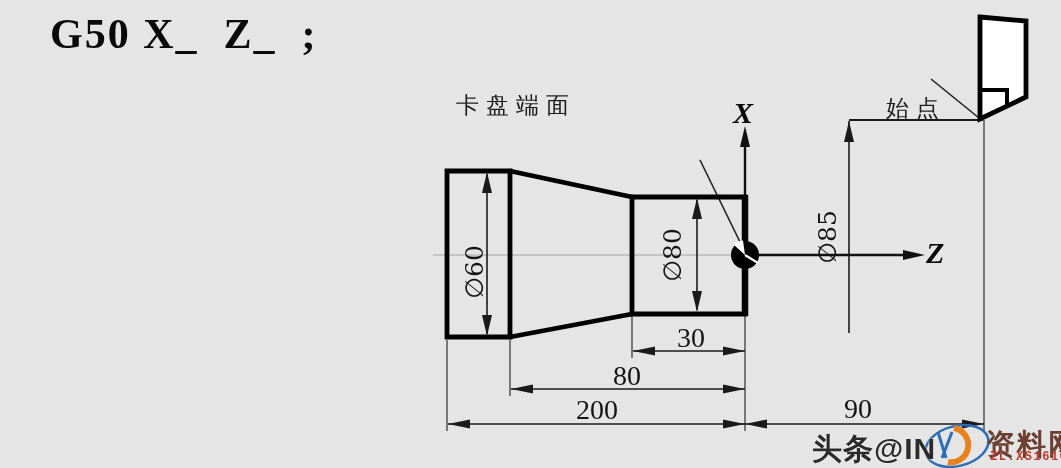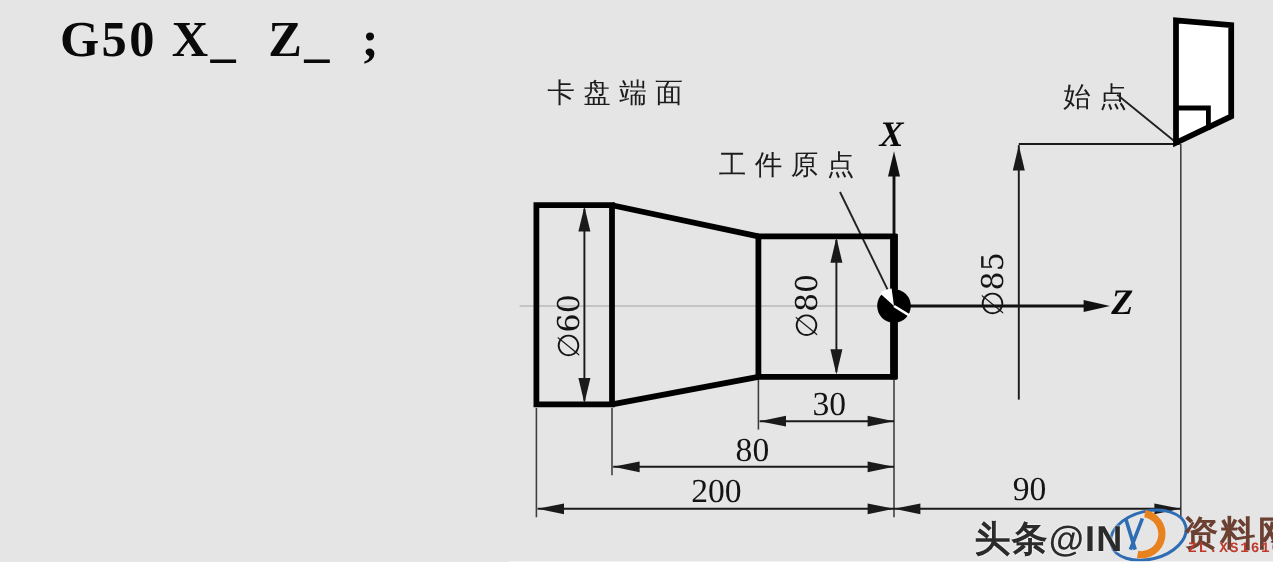--- a/index.html
+++ b/index.html
@@ -2,21 +2,21 @@
 <html><head>
 <meta charset="utf-8">
 <style>
   html,body{margin:0;padding:0;background:#fff;}
   #page{position:relative;width:1061px;height:468px;background:#e5e5e5;overflow:hidden;
         font-family:"Liberation Sans","DejaVu Sans",sans-serif;color:#111;padding-left:15px;}
   #diagram-svg{position:absolute;left:0;top:0;}
   .abs{position:absolute;white-space:pre;}
   .code{font-family:"Liberation Serif","DejaVu Serif",serif;font-size:42px;font-weight:600;
         letter-spacing:2px;color:#0a0a0a;}
-  .cjk{font-size:23px;letter-spacing:7px;color:#1c1c1c;font-weight:500;}
+  .cjk{font-size:23px;letter-spacing:7px;color:#1c1c1c;font-weight:500;margin-top:28px;}
   .axis{font-family:"Liberation Serif","DejaVu Serif",serif;font-style:italic;
         font-size:30px;font-weight:600;color:#0a0a0a;}
   .dim{font-family:"Liberation Serif","DejaVu Serif",serif;font-size:28px;color:#141414;}
   .dia{font-family:"DejaVu Serif","DejaVu Sans",serif;font-size:25px;color:#141414;}
   .ctr{transform:translate(-50%,-50%);text-align:center;}
   .rot{transform:translate(-50%,-50%) rotate(-90deg);}
   .wm-handle{font-size:30px;font-weight:bold;color:#2b2b2b;letter-spacing:1px;
              text-shadow:0 0 2px #fff;}
   .wm-site{font-size:29px;font-weight:bold;color:#6b4032;letter-spacing:2px;}
   .wm-url{font-size:12px;font-weight:bold;color:#c0392b;letter-spacing:1.5px;
@@ -107,21 +107,20 @@
       <ellipse cx="957" cy="446" rx="32" ry="20" fill="none" stroke="#2e6db4" stroke-width="2.5" transform="rotate(-14 957 446)"></ellipse>
       <path d="M954,428 a16,16 0 1 1 -6,34" fill="none" stroke="#e8821e" stroke-width="6"></path>
       <path d="M938,432 l8,26 m6,-26 l-10,26" fill="none" stroke="#2e6db4" stroke-width="3"></path>
     </g>
   </svg>
 
   <div class="abs code" style="left:50px;top:10px;">G50 X_  Z_  ;</div>
 
   <div class="abs cjk" style="left:456px;top:62px;">卡盘端面</div>
 
-  <div class="abs cjk" style="left:599px;top:122px;">工件原点</div>
 
   <div class="abs cjk" style="left:886px;top:65px;">始点</div>
 
   <div class="abs axis" style="left:733px;top:96px;">X</div>
 
   <div class="abs axis" style="left:926px;top:236px;">Z</div>
 
   <div class="abs dia rot" style="left:474px;top:272px;">∅60</div>
 
   <div class="abs dia rot" style="left:672px;top:255px;">∅80</div>

